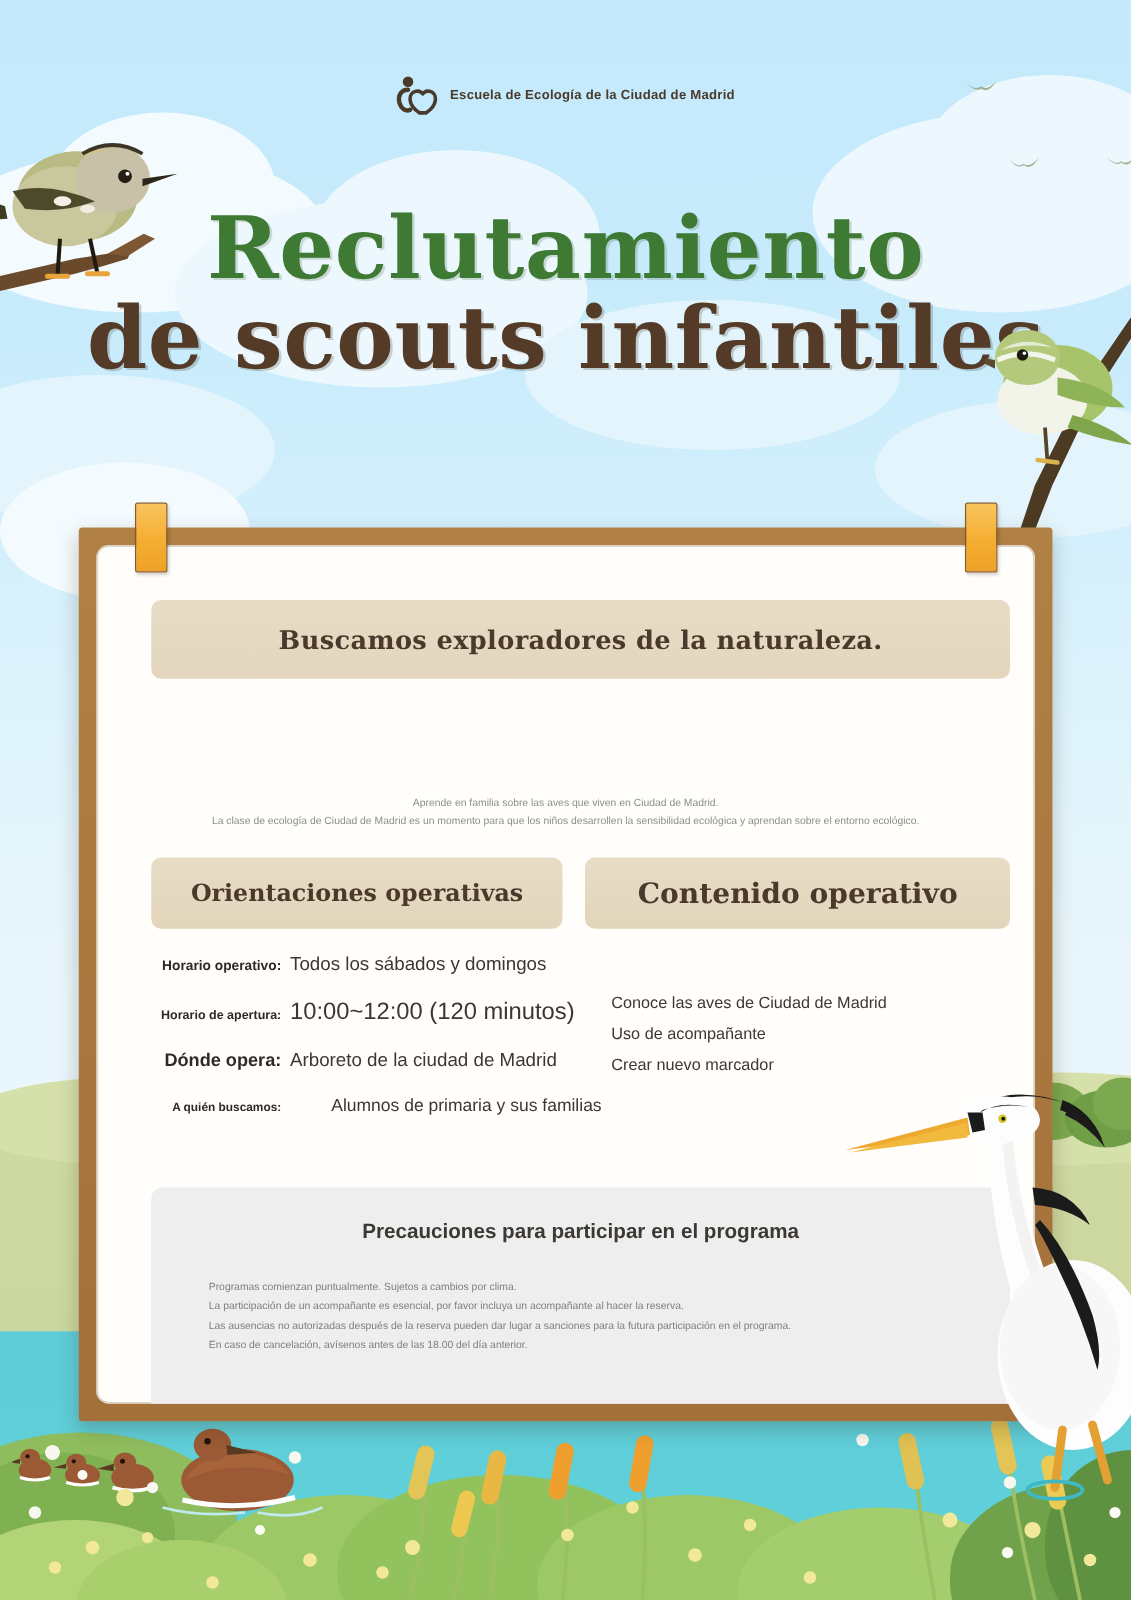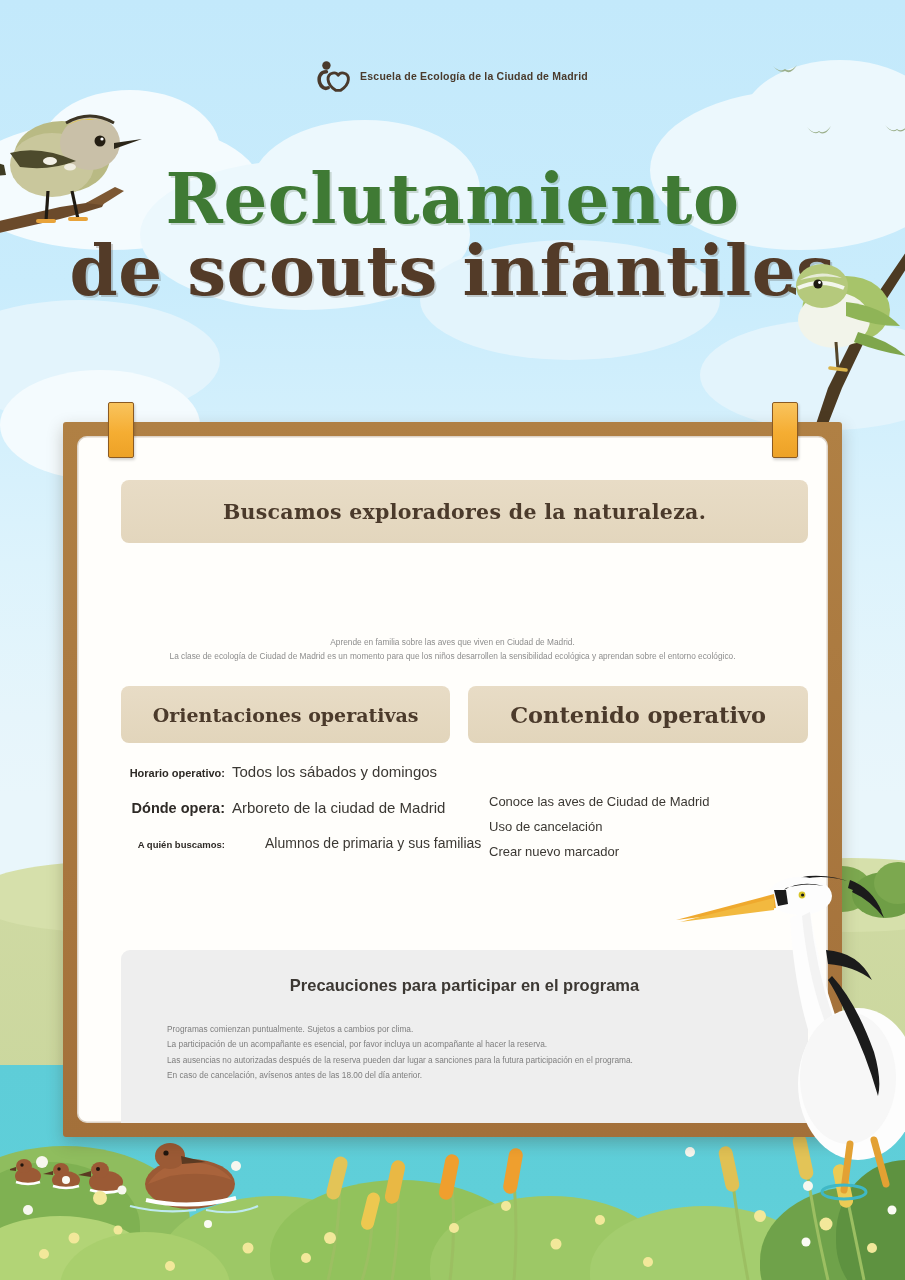--- a/index.html
+++ b/index.html
@@ -279,33 +279,37 @@
         <div class="sec-head right">
           <span>Contenido operativo</span>
         </div>
       </div>
 
       <div class="info-list">
         <div class="info-row r0">
           <div class="info-label">Horario operativo:</div>
           <div class="info-value">Todos los sábados y domingos</div>
         </div>
+        <div class="info-row r1">
+          <div class="info-label">Horario de apertura:</div>
+          <div class="info-value">10:00~12:00 (120 minutos)</div>
+        </div>
         <div class="info-row r2">
           <div class="info-label">Dónde opera:</div>
           <div class="info-value">Arboreto de la ciudad de Madrid</div>
         </div>
         <div class="info-row r3">
           <div class="info-label">A quién buscamos:</div>
           <div class="info-value">Alumnos de primaria y sus familias</div>
         </div>
       </div>
 
       <div class="content-list">
         <div>Conoce las aves de Ciudad de Madrid</div>
-        <div>Uso de cancelación</div>
+        <div>Uso de acompañante</div>
         <div>Crear nuevo marcador</div>
       </div>
 
       <div class="notice">
         <div class="notice-title">Precauciones para participar en el programa</div>
         <div class="notice-body">
           <div>Programas comienzan puntualmente. Sujetos a cambios por clima.</div>
           <div>La participación de un acompañante es esencial, por favor incluya un acompañante al hacer la reserva.</div>
           <div>Las ausencias no autorizadas después de la reserva pueden dar lugar a sanciones para la futura participación en el programa.</div>
           <div>En caso de cancelación, avísenos antes de las 18.00 del día anterior.</div>

